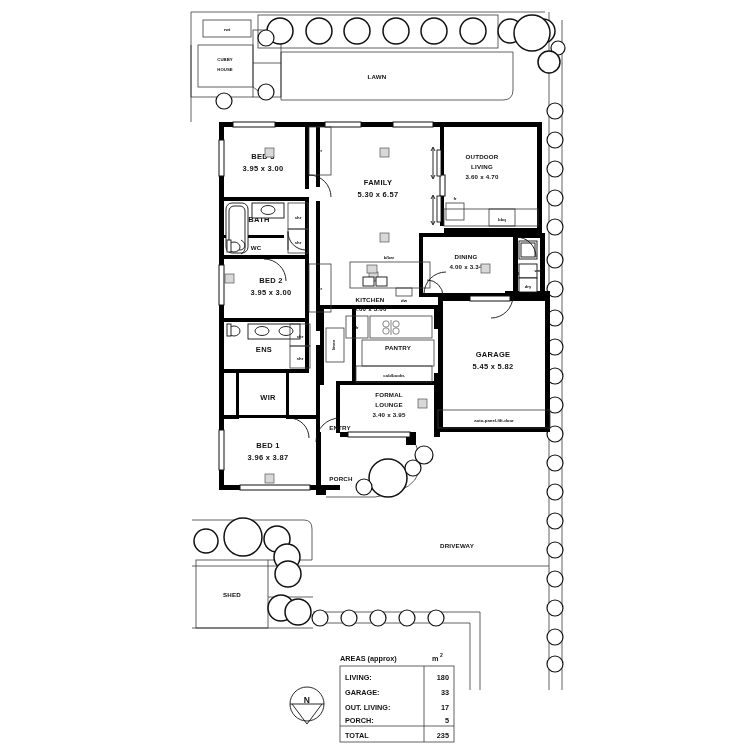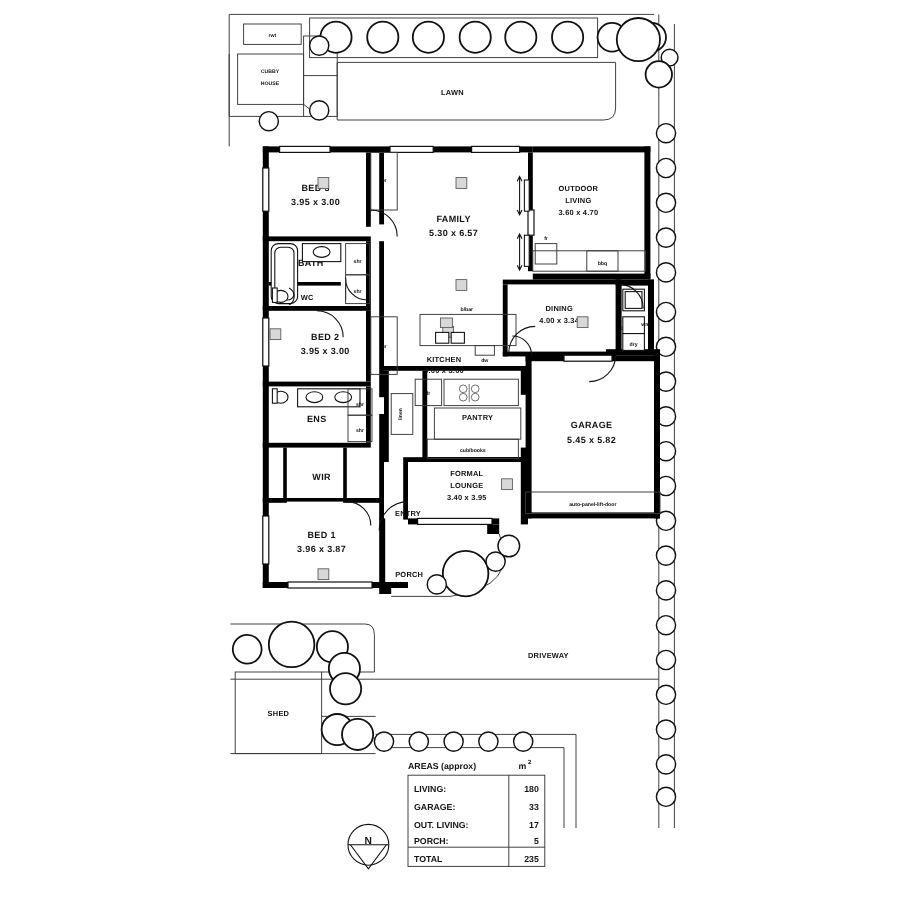--- a/index.html
+++ b/index.html
@@ -452,21 +452,21 @@
 
   <g>
     <circle class="fix" cx="307" cy="704" r="17" stroke-width="1.1"></circle>
     <line class="door" x1="290" y1="704" x2="324" y2="704"></line>
     <path class="door" d="M292 704 L307 724 L322 704"></path>
     <text class="rm rm-lg" x="307" y="703">N</text>
   </g>
 
 </svg>
 
-<div id="areas-table" style="position:absolute;left:336px;top:630px;width:120px;text-align:right;">
+<div id="areas-table" style="position:absolute;left:336px;top:650px;width:120px;text-align:right;">
   <svg width="122" height="96" viewBox="0 0 122 96">
     <text class="tbl" x="4" y="11">AREAS (approx)</text>
     <text class="tbl" x="96" y="11">m</text>
     <text class="tbl" x="104" y="7" style="font-size:5px">2</text>
 
     <rect class="thin" x="4" y="16" width="114" height="76" stroke-width="1.1"></rect>
     <line class="thin" x1="88" y1="16" x2="88" y2="92" stroke-width="1.1"></line>
     <line class="thin" x1="4" y1="76" x2="118" y2="76" stroke-width="1.1"></line>
 
     <text class="tbl" x="9" y="30">LIVING:</text>

